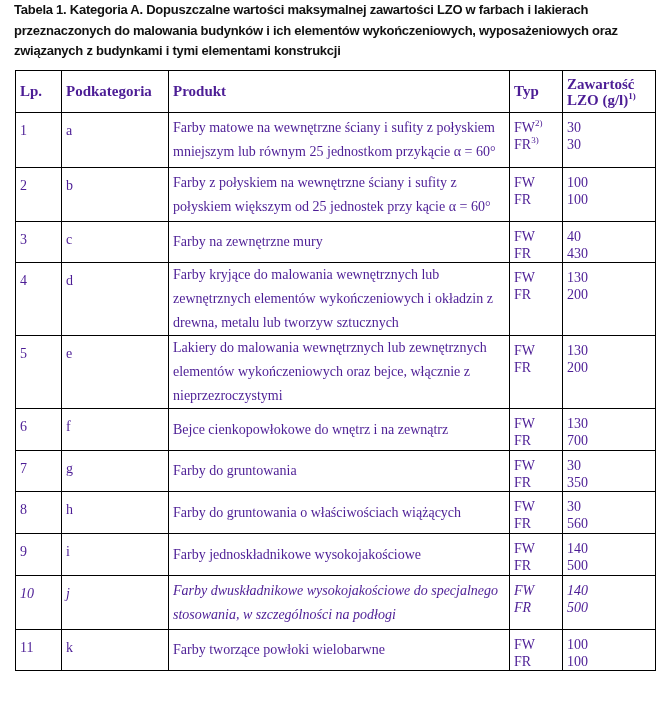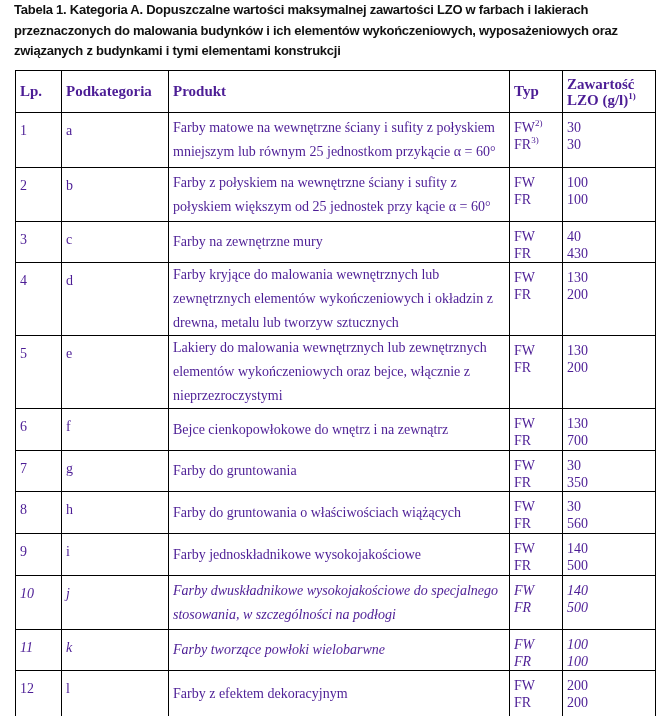--- a/index.html
+++ b/index.html
@@ -226,49 +226,32 @@
           <span class="prod">Farby dwuskładnikowe wysokojakościowe do specjalnego stosowania, w szczególności na podłogi</span>
         </td>
     <td>
           <span class="tv"><span>FW</span><sup></sup><br><span>FR</span><sup></sup></span>
         </td>
     <td>
           <span class="tv"><span>140</span><br><span>500</span></span>
         </td>
   </tr>
 
-  <tr style="height: 41px; font-style: italic;">
+  <tr style="height: 41px;">
     <td>
           <span class="pad">11</span>
         </td>
     <td>
           <span class="pad">k</span>
         </td>
     <td class="vm">
           <span class="prod">Farby tworzące powłoki wielobarwne</span>
         </td>
     <td>
           <span class="tv"><span>FW</span><sup></sup><br><span>FR</span><sup></sup></span>
         </td>
     <td>
           <span class="tv"><span>100</span><br><span>100</span></span>
         </td>
   </tr>
 
-  <tr style="height: 46px;">
-    <td>
-          <span class="pad">12</span>
-        </td>
-    <td>
-          <span class="pad">l</span>
-        </td>
-    <td class="vm">
-          <span class="prod">Farby z efektem dekoracyjnym</span>
-        </td>
-    <td>
-          <span class="tv"><span>FW</span><sup></sup><br><span>FR</span><sup></sup></span>
-        </td>
-    <td>
-          <span class="tv"><span>200</span><br><span>200</span></span>
-        </td>
-  </tr>
 </tbody>
 </table>
 
 </body></html>

